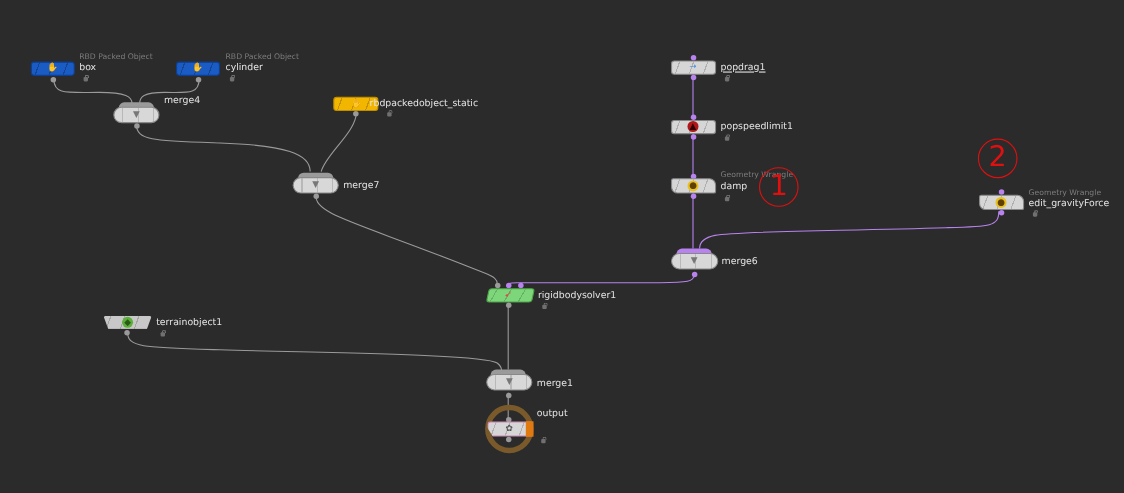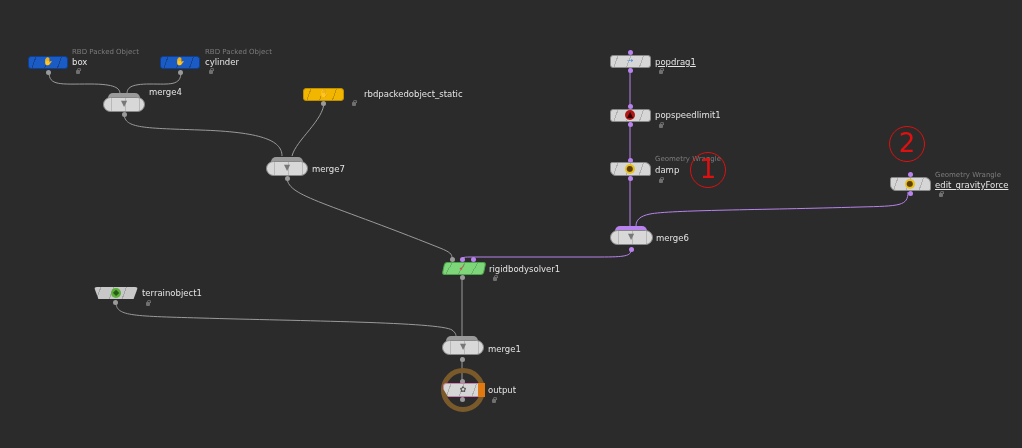--- a/index.html
+++ b/index.html
@@ -90,21 +90,21 @@
   <div class="merge-cap" style="left:108px;top:93px;width:32px;"></div>
   <div class="node-body merge" style="left:103px;top:97px;width:42px;height:15px;"></div>
   <div class="node-icon" style="left:119px;top:99px;color:#777;">▼</div>
   <div class="node-label" style="left:149px;top:87px;">merge4</div>
   <div class="port" style="left:122px;top:112px;"></div>
 </div>
 
 <div class="node">
   <div class="node-body yellow" style="left:303px;top:88px;width:41px;height:13px;"></div>
   <div class="node-icon" style="left:319px;top:89px;color:#3060c0;">✋</div>
-  <div class="node-label" style="left:364px;top:89px;">rbdpackedobject_static</div>
+  <div class="node-label" style="left:336px;top:89px;">rbdpackedobject_static</div>
   <div class="lock-icon" style="left:352px;top:102px;"></div>
   <div class="port" style="left:321px;top:101px;"></div>
 </div>
 
 <div class="node">
   <div class="merge-cap" style="left:271px;top:157px;width:32px;"></div>
   <div class="node-body merge" style="left:266px;top:161px;width:42px;height:15px;"></div>
   <div class="node-icon" style="left:282px;top:163px;color:#777;">▼</div>
   <div class="node-label" style="left:312px;top:164px;">merge7</div>
   <div class="port" style="left:285px;top:176px;"></div>
@@ -140,21 +140,21 @@
 
 <div class="annotation" style="left:690px;top:152px;">1</div>
 
 <div class="annotation" style="left:889px;top:126px;">2</div>
 
 <div class="node">
   <div class="node-type" style="left:935px;top:171px;">Geometry Wrangle</div>
   <div class="port purple" style="left:908px;top:172px;"></div>
   <div class="node-body wavy" style="left:890px;top:177px;width:41px;height:14px;"></div>
   <div class="node-icon" style="left:905px;top:179px;background:#e8c020;color:#604000;">●</div>
-  <div class="node-label" style="left:935px;top:180px;text-decoration:underline;">edit_gravityForce</div>
+  <div class="node-label" style="left:935px;top:180px;">edit_gravityForce</div>
   <div class="lock-icon" style="left:939px;top:193px;"></div>
   <div class="port purple" style="left:908px;top:191px;"></div>
 </div>
 
 <div class="node">
   <div class="merge-cap purple" style="left:615px;top:226px;width:32px;"></div>
   <div class="node-body merge" style="left:610px;top:230px;width:43px;height:15px;"></div>
   <div class="node-icon" style="left:626px;top:232px;color:#777;">▼</div>
   <div class="node-label" style="left:656px;top:233px;">merge6</div>
   <div class="port purple" style="left:629px;top:247px;"></div>
@@ -186,16 +186,16 @@
   <div class="node-label" style="left:488px;top:344px;">merge1</div>
   <div class="port" style="left:460px;top:357px;"></div>
 </div>
 
 <div class="node">
   <div class="output-ring" style="left:441px;top:368px;"></div>
   <div class="port" style="left:460px;top:379px;"></div>
   <div class="node-body" style="left:443px;top:383px;width:42px;height:14px;border-color:#d080b0;clip-path:polygon(0 0,100% 0,100% 100%,12% 100%,0 40%);"></div>
   <div class="output-flag" style="left:478px;top:383px;"></div>
   <div class="node-icon" style="left:458px;top:385px;color:#555;">✿</div>
-  <div class="node-label" style="left:488px;top:385px;">output</div>
+  <div class="node-label" style="left:488px;top:371px;">output</div>
   <div class="lock-icon" style="left:492px;top:399px;"></div>
   <div class="port" style="left:460px;top:397px;"></div>
 </div>
 
 </body></html>

